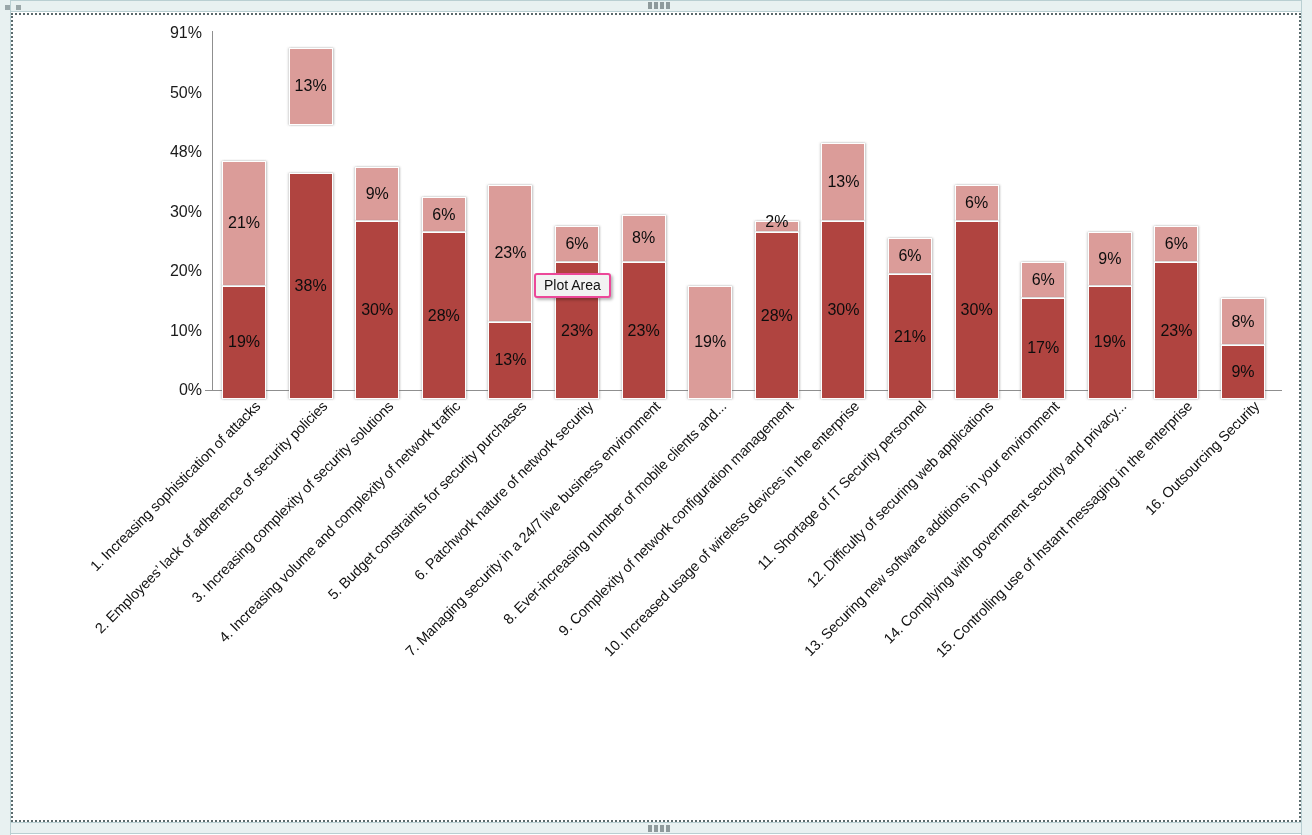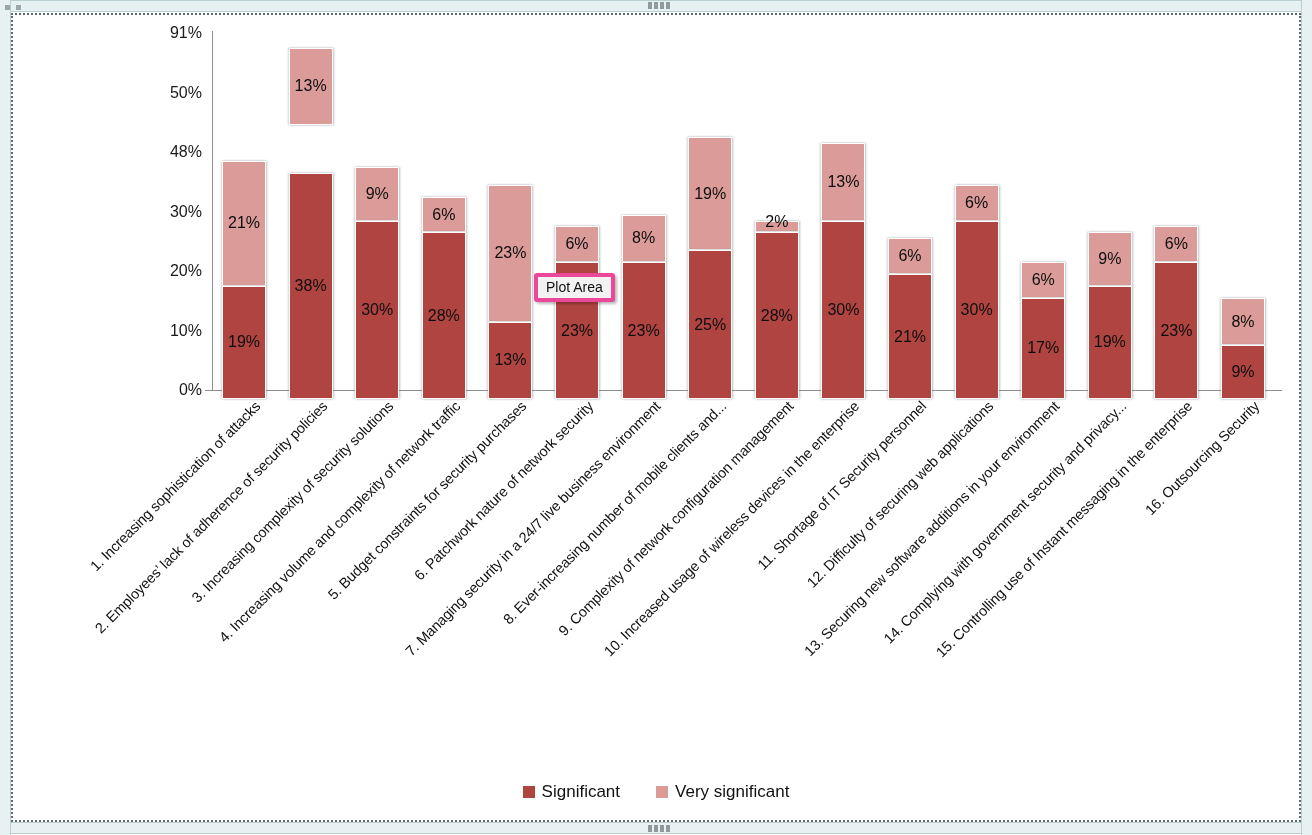--- a/index.html
+++ b/index.html
@@ -160,21 +160,21 @@
   }
   .legend-swatch.sig  { background: #B04440; }
   .legend-swatch.very { background: #DB9C99; }
 
   
   #plot-area-tooltip {
     position: absolute;
     left: 534px; top: 273px;
     padding: 2px 8px 3px 8px;
     background: #f2f2f2;
-    border: 4px solid #ec4899;
+    border: 2px solid #ec4899;
     border-radius: 3px;
     font-size: 14px;
     color: #111111;
     box-shadow: 2px 2px 3px rgba(0,0,0,0.28);
     white-space: nowrap;
   }
 </style>
 </head>
 <body>
 
@@ -270,23 +270,20 @@
             <span class="lbl">8%</span>
           </div>
           <div class="seg sig" style="height: 136.85px;">
             <span class="lbl">23%</span>
           </div>
         </div>
         <div class="bar-group" style="left: 688.2px; width: 44px;">
           <div class="seg very" style="height: 113.05px;">
             <span class="lbl">19%</span>
           </div>
-          <div class="seg sig" style="height: 148.75px;">
-            <span class="lbl">25%</span>
-          </div>
         </div>
         <div class="bar-group" style="left: 754.8px; width: 44px;">
           <div class="seg very tiny" style="height: 11.9px;">
             <span class="lbl">2%</span>
           </div>
           <div class="seg sig" style="height: 166.6px;">
             <span class="lbl">28%</span>
           </div>
         </div>
         <div class="bar-group" style="left: 821.4px; width: 44px;">
@@ -393,23 +390,13 @@
           <div class="cat-label">15. Controlling use of Instant messaging in the enterprise</div>
         </div>
         <div class="cat-wrap" style="left: 1251px;">
           <div class="cat-label">16. Outsourcing Security</div>
         </div>
       </div>
 
     <div id="plot-area-tooltip">Plot Area</div>
   </div>
 
-  <div id="legend">
-      <div class="legend-item">
-        <span class="legend-swatch sig" style="background: rgb(176, 68, 64);"></span>
-        <span>Significant</span>
-      </div>
-      <div class="legend-item">
-        <span class="legend-swatch very" style="background: rgb(219, 156, 153);"></span>
-        <span>Very significant</span>
-      </div>
-    </div>
 </div>
 
 </body></html>

